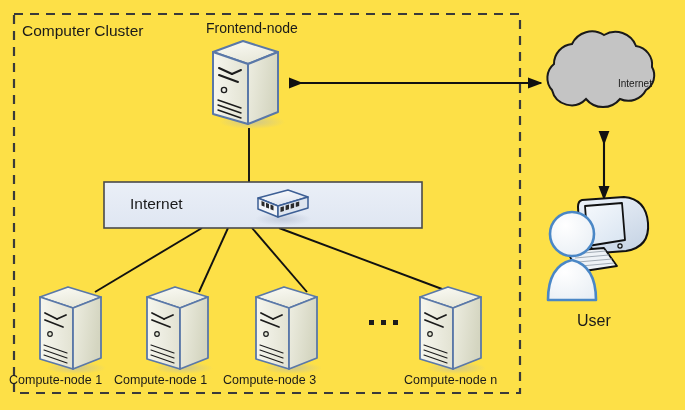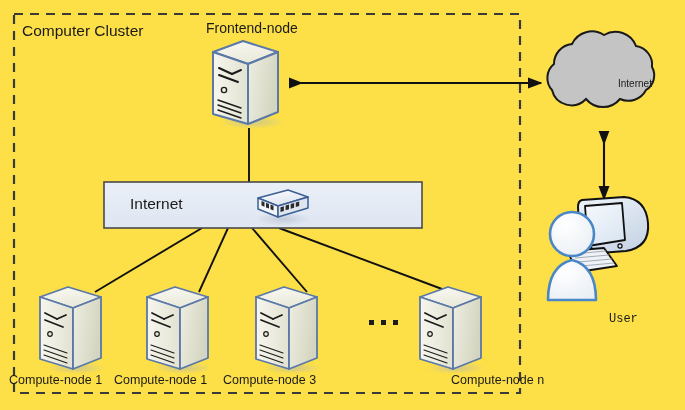--- a/index.html
+++ b/index.html
@@ -44,32 +44,31 @@
     left: 130px;
     top: 196px;
   }
   .lbl-internet {
     font-size: 10px;
     left: 574px;
     top: 79px;
     margin-left: 44px;
   }
   .lbl-user {
-    font-size: 12px;
-    left: 609px;
+    font-size: 16px;
+    left: 577px;
     top: 313px;
-    font-family: Liberation Mono, monospace;
   }
   .lbl-node {
     font-size: 12.5px;
   }
   .lbl-n1 { left: 9px;   top: 374px; }
   .lbl-n2 { left: 114px; top: 374px; }
   .lbl-n3 { left: 223px; top: 374px; }
-  .lbl-nn { left: 404px; top: 374px; margin-left: 47px; }
+  .lbl-nn { left: 404px; top: 374px; }
 </style>
 </head>
 <body>
 
 <div id="canvas">
 
   <svg id="svg-layer" viewBox="0 0 685 410">
     <defs>
 
       <linearGradient id="gFace" x1="0" y1="0" x2="1" y2="0">

